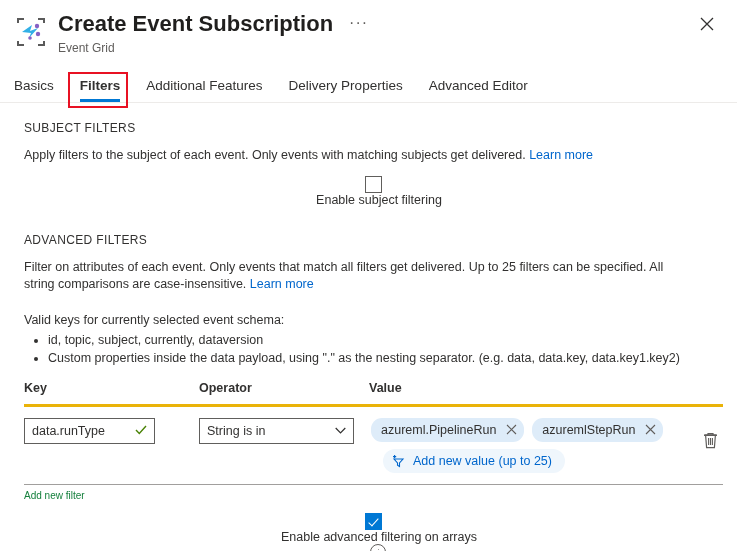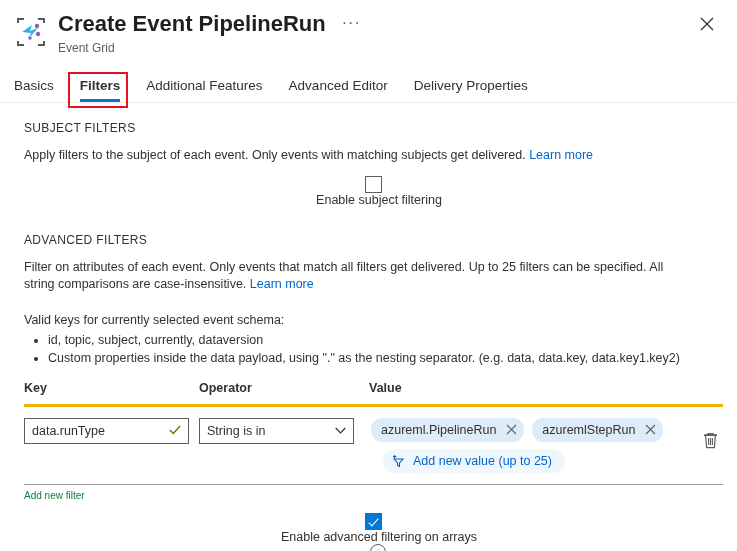--- a/index.html
+++ b/index.html
@@ -218,21 +218,21 @@
     box-sizing: border-box;
     background: #fff;
     display: flex;
     align-items: center;
     padding: 0 7px;
     font-size: 12.5px;
     color: #323130;
     cursor: text;
   }
   .field .fval { flex: 1 1 auto; white-space: nowrap; overflow: hidden; }
-  .key-field  { width: 165px; }
+  .key-field  { width: 131px; }
   .op-field   { width: 155px; cursor: pointer; }
   .chk-green { color: #498205; font-size: 13px; line-height: 1; }
 
   .values-cell { flex: 1 1 auto; padding-left: 2px; }
   .tag-row { display: flex; flex-wrap: wrap; gap: 8px; }
   .tag {
     background: #deecf9;
     height: 24px;
     display: inline-flex;
     align-items: center;
@@ -295,39 +295,39 @@
           <path d="M10 30 L4 30 L4 26"></path>
         </g>
         <path d="M8 17 L18 10 L16 16 L24 13 L15 23 L17 18 Z" fill="#32b0e7"></path>
         <circle cx="23" cy="11" r="2.2" fill="#8661c5"></circle>
         <circle cx="24" cy="19" r="2.2" fill="#8661c5"></circle>
         <circle cx="16" cy="23" r="1.8" fill="#8661c5"></circle>
       </svg>
     </span>
     <div class="title-block">
       <div class="title-row">
-        <span class="page-title">Create Event PipelineRun</span>
+        <span class="page-title">Create Event Subscription</span>
         <span class="ellipsis-btn">···</span>
       </div>
       <div class="subtitle">Event Grid</div>
     </div>
   </div>
   <div class="close-btn">
     <svg width="14" height="14" viewBox="0 0 14 14">
       <path d="M1 1 L13 13 M13 1 L1 13" stroke="#323130" stroke-width="1.3" fill="none"></path>
     </svg>
   </div>
 </div>
 
 <div class="tabbar">
   <div class="tab">Basics</div>
   <div class="tab active">Filters</div>
   <div class="tab">Additional Features</div>
+  <div class="tab">Delivery Properties</div>
   <div class="tab">Advanced Editor</div>
-  <div class="tab">Delivery Properties</div>
   <div class="tab-highlight"></div>
 </div>
 
 <div class="content">
 
   <div class="section-label">SUBJECT FILTERS</div>
   <div class="desc">
     <span>Apply filters to the subject of each event. Only events with matching subjects get delivered.</span>
     <a class="link">Learn more</a>
   </div>

